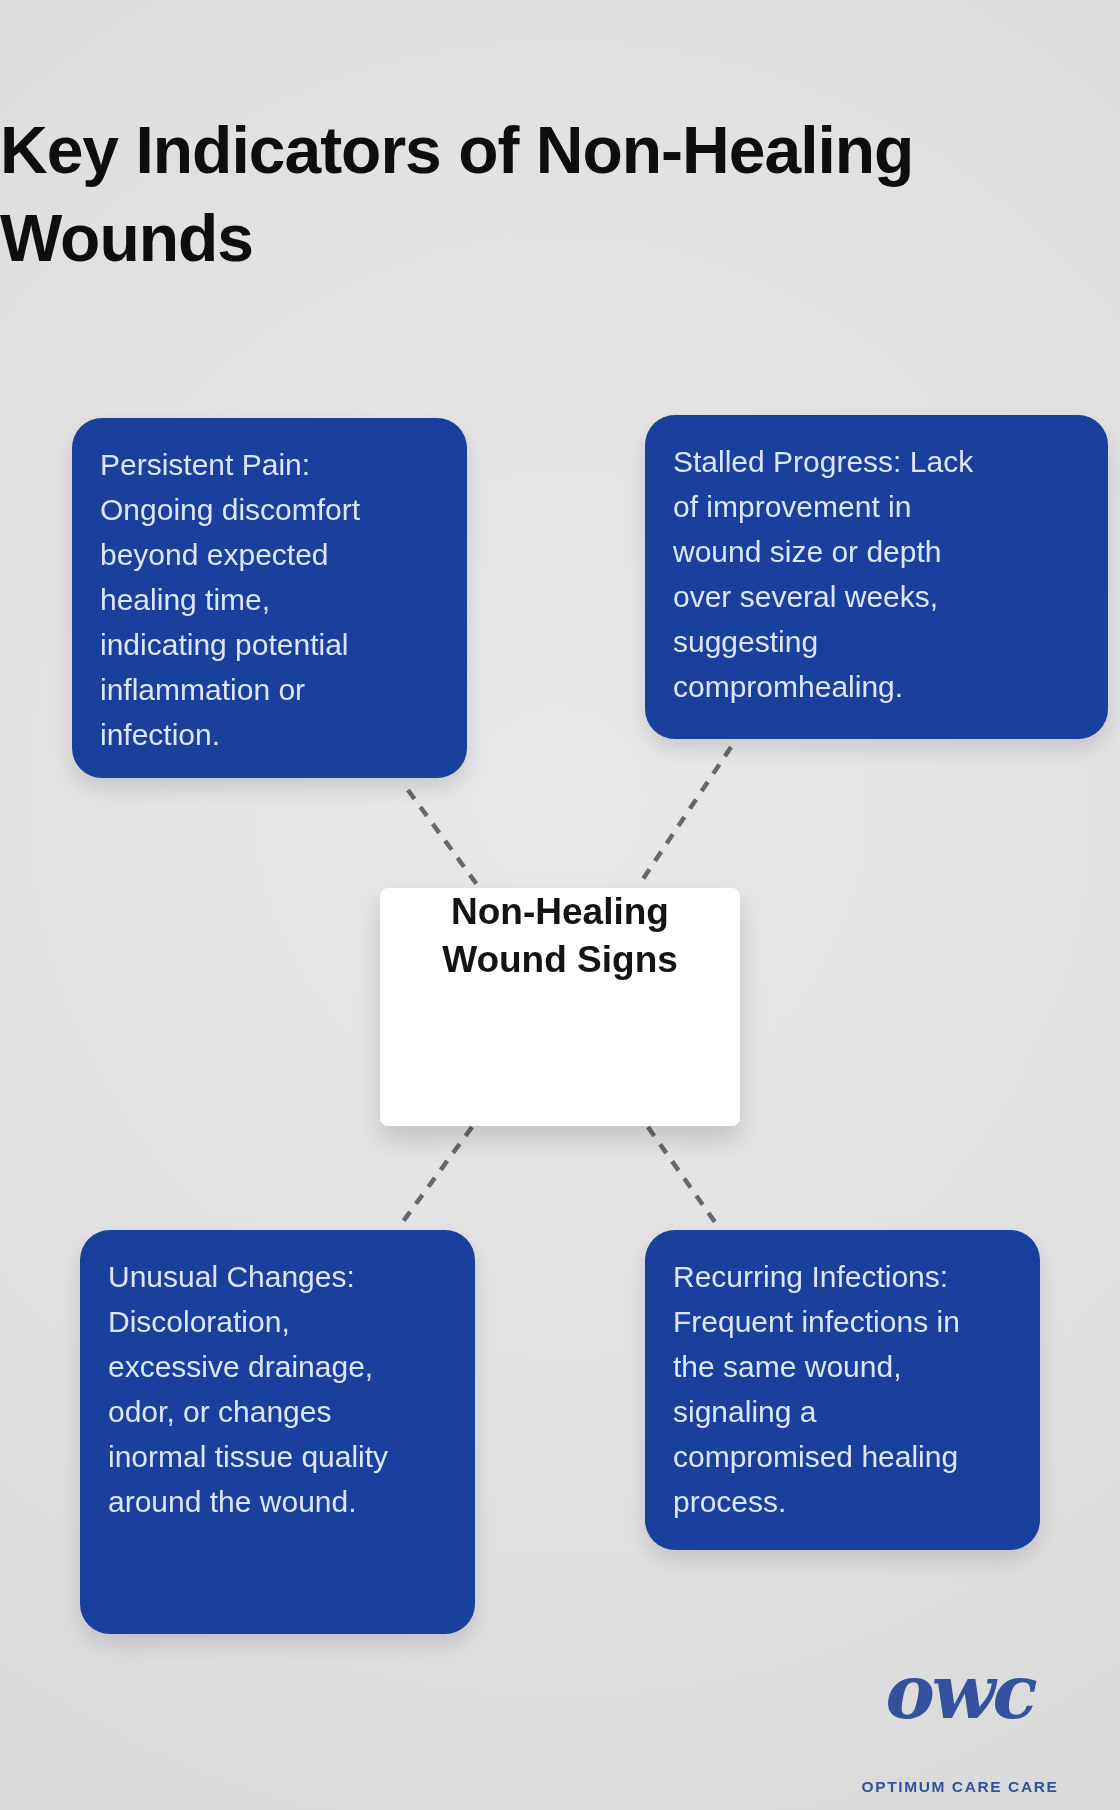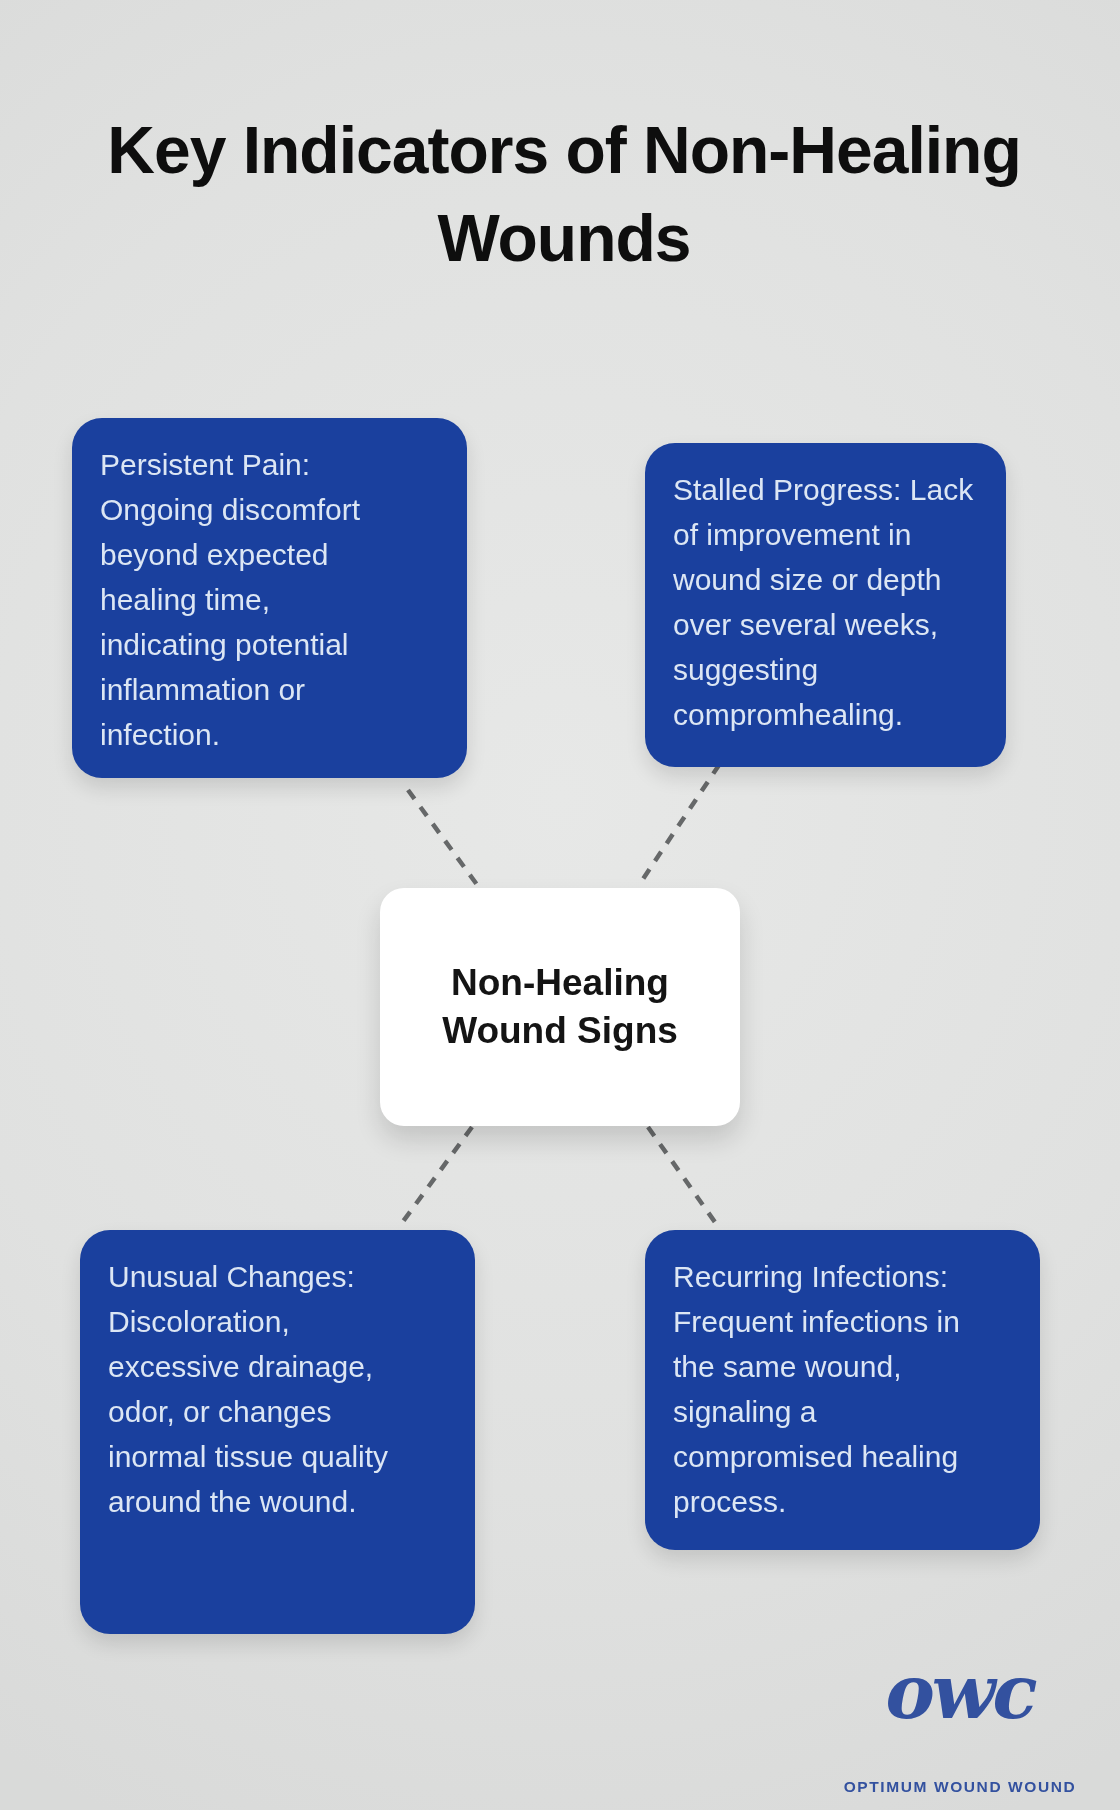--- a/index.html
+++ b/index.html
@@ -18,22 +18,22 @@
     background:var(--background);
     overflow:hidden;
   }
   .canvas{
     position:relative;
     width:1120px;height:1810px;
     background:radial-gradient(95% 62% at 50% 44%, #e7e8e7 0%, var(--background) 62%, #d9dad9 100%);
   }
   .title{
     position:absolute;
-    top:106px;left:8px;right:0;
-    text-align:center;
+    top:106px;left:0;right:0;
+    text-align:left;
     font-size:66px;
     line-height:88px;
     font-weight:700;
     letter-spacing:-1px;
     color:var(--heading-text);
     white-space:pre-line;
   }
   .card{
     position:absolute;
     background:var(--box-blue);
@@ -41,30 +41,30 @@
     box-shadow:0 10px 20px rgba(0,0,0,0.12);
     padding:24px 28px;
   }
   .card p{
     color:var(--box-text);
     font-size:30px;
     line-height:45px;
     white-space:pre-line;
   }
   .card-tl{left:72px;top:418px;width:395px;height:360px;}
-  .card-tr{left:645px;top:443px;width:361px;height:324px;}
+  .card-tr{left:645px;top:415px;width:463px;height:324px;}
   .card-bl{left:80px;top:1230px;width:395px;height:404px;}
   .card-br{left:645px;top:1230px;width:395px;height:320px;}
   .center-node{
     position:absolute;
     left:380px;top:888px;width:360px;height:238px;
     background:var(--center-bg);
-    border-radius:24px;
+    border-radius:8px;
     box-shadow:0 14px 26px rgba(0,0,0,0.14);
-    display:flex;align-items:center;justify-content:center;
+    display:flex;justify-content:center;
     text-align:center;
   }
   .center-node h2{
     font-size:37px;
     line-height:48px;
     font-weight:700;
     color:#141414;
     white-space:pre-line;
   }
   .connector-layer{
@@ -148,16 +148,16 @@
     <p>Recurring Infections:
 Frequent infections in
 the same wound,
 signaling a
 compromised healing
 process.</p>
   </div>
 
   <div class="logo">
     <div class="logo-script">OWC</div>
-    <div class="logo-name">OPTIMUM WOUND WOUND</div>
+    <div class="logo-name">OPTIMUM CARE CARE</div>
   </div>
 
 </div>
 
 </body></html>

